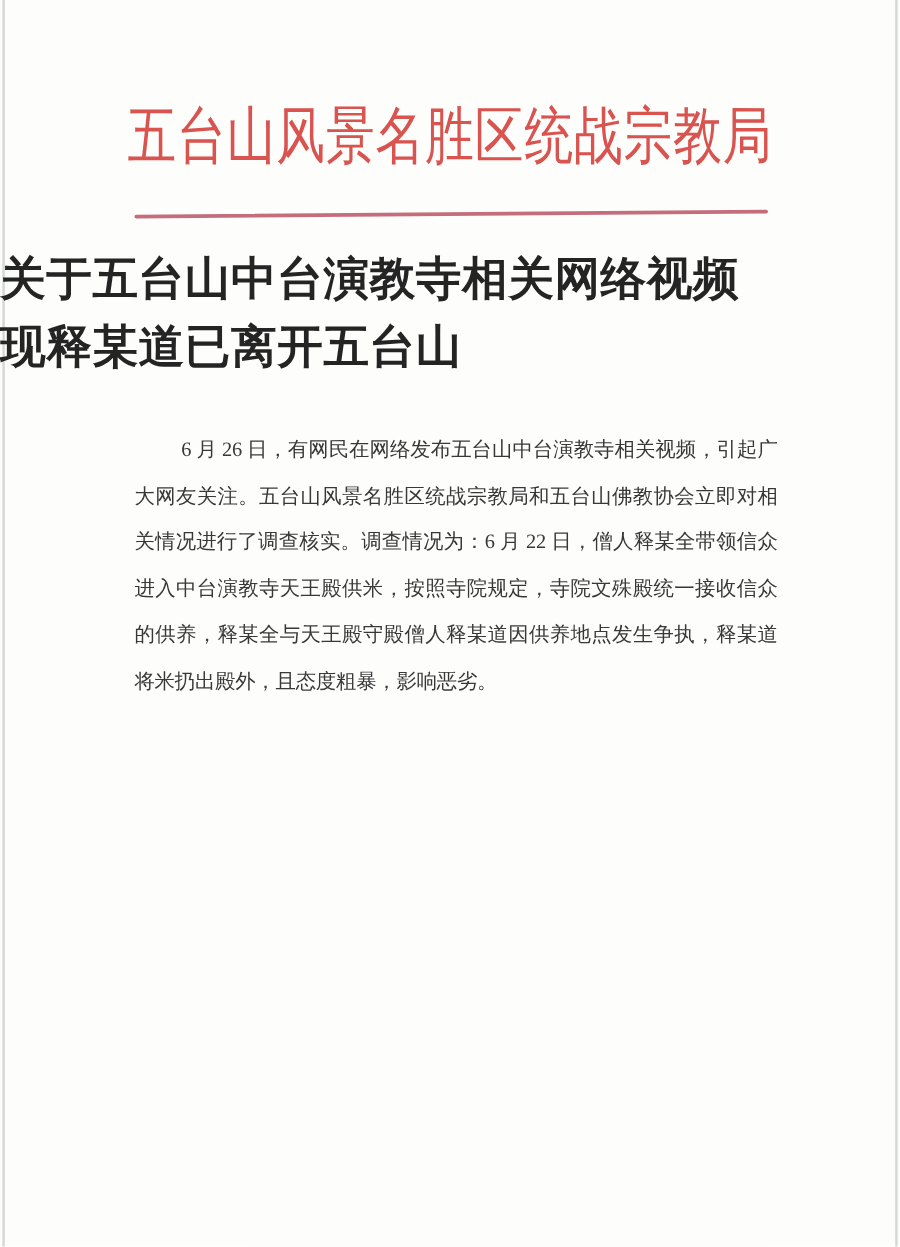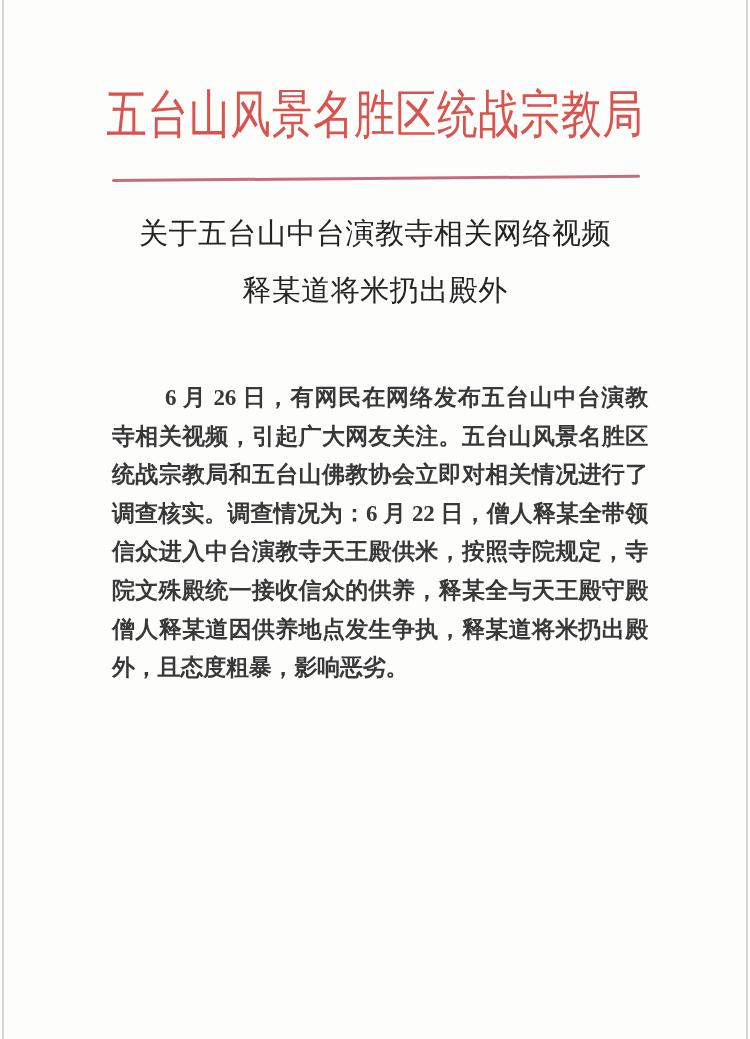--- a/index.html
+++ b/index.html
@@ -42,41 +42,39 @@
     transform: rotate(-0.45deg);
     transform-origin: left center;
     border-radius: 2px;
   }
   .doc-title {
     position: absolute;
     top: 205px;
     left: 0;
     width: 100%;
     margin: 0;
-    text-align: center;
-    font-size: 29px;
+    font-size: 38px;
     line-height: 57px;
-    font-weight: 400;
+    font-weight: 700;
     color: var(--title-ink, #242424);
     letter-spacing: 0.5px;
   }
   .doc-title .title-line {
     display: block;
   }
   .doc-body {
     position: absolute;
-    top: 379px;
+    top: 356px;
     left: 112px;
     width: 536px;
-    font-size: 23px;
+    font-size: 17px;
     line-height: 38.6px;
     letter-spacing: -0.2px;
     color: var(--body-ink, #383838);
     text-align: justify;
-    font-weight: bold;
   }
   .doc-body p {
     margin: 0;
     text-indent: 2.3em;
   }
   
   .scan-edge {
     position: absolute;
     top: 0;
     bottom: 0;
@@ -93,20 +91,20 @@
 
   <div class="scan-edge left"></div>
   <div class="scan-edge right"></div>
 
   <div class="letterhead">五台山风景名胜区统战宗教局</div>
 
   <div class="red-rule"></div>
 
   <h1 class="doc-title">
     <span class="title-line">关于五台山中台演教寺相关网络视频</span>
-    <span class="title-line">释某道将米扔出殿外</span>
+    <span class="title-line">现释某道已离开五台山</span>
   </h1>
 
   <main class="doc-body">
     <p>6 月 26 日，有网民在网络发布五台山中台演教寺相关视频，引起广大网友关注。五台山风景名胜区统战宗教局和五台山佛教协会立即对相关情况进行了调查核实。调查情况为：6 月 22 日，僧人释某全带领信众进入中台演教寺天王殿供米，按照寺院规定，寺院文殊殿统一接收信众的供养，释某全与天王殿守殿僧人释某道因供养地点发生争执，释某道将米扔出殿外，且态度粗暴，影响恶劣。</p>
   </main>
 
 </div>
 
 </body></html>

